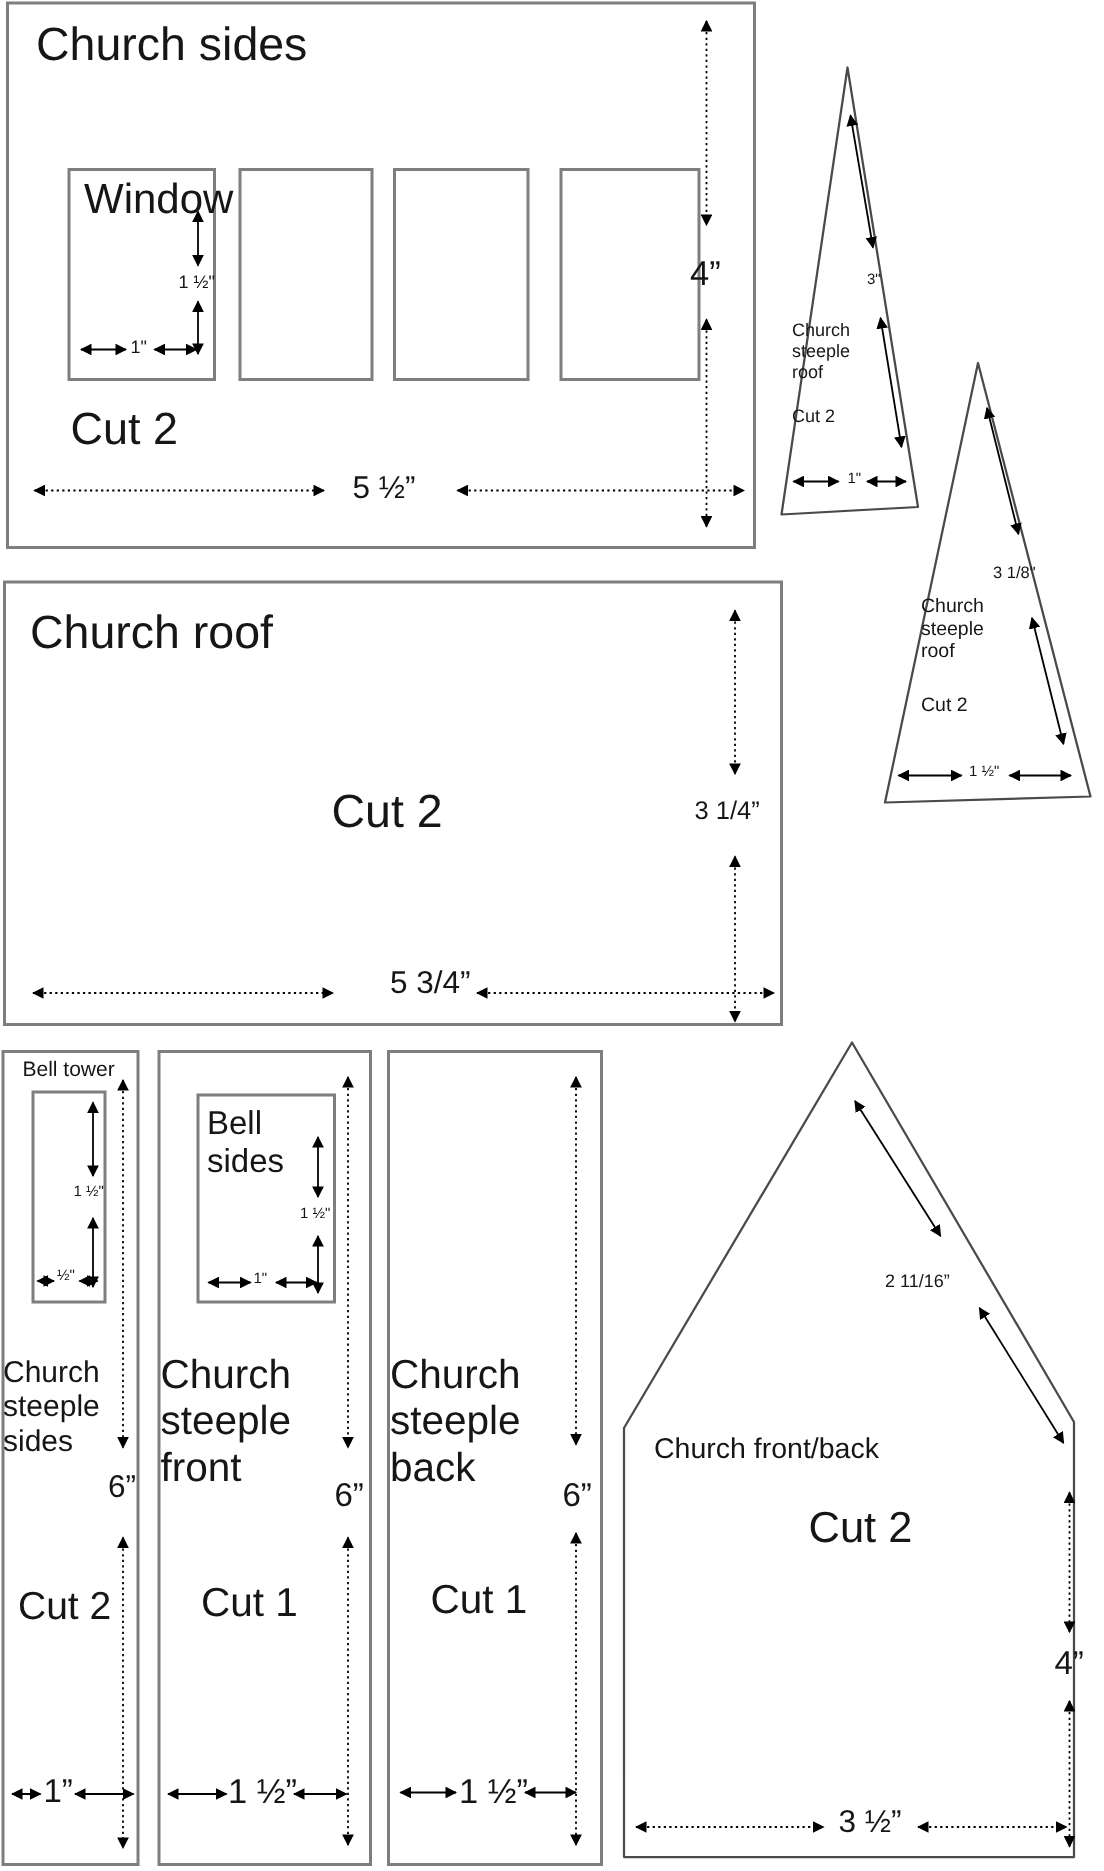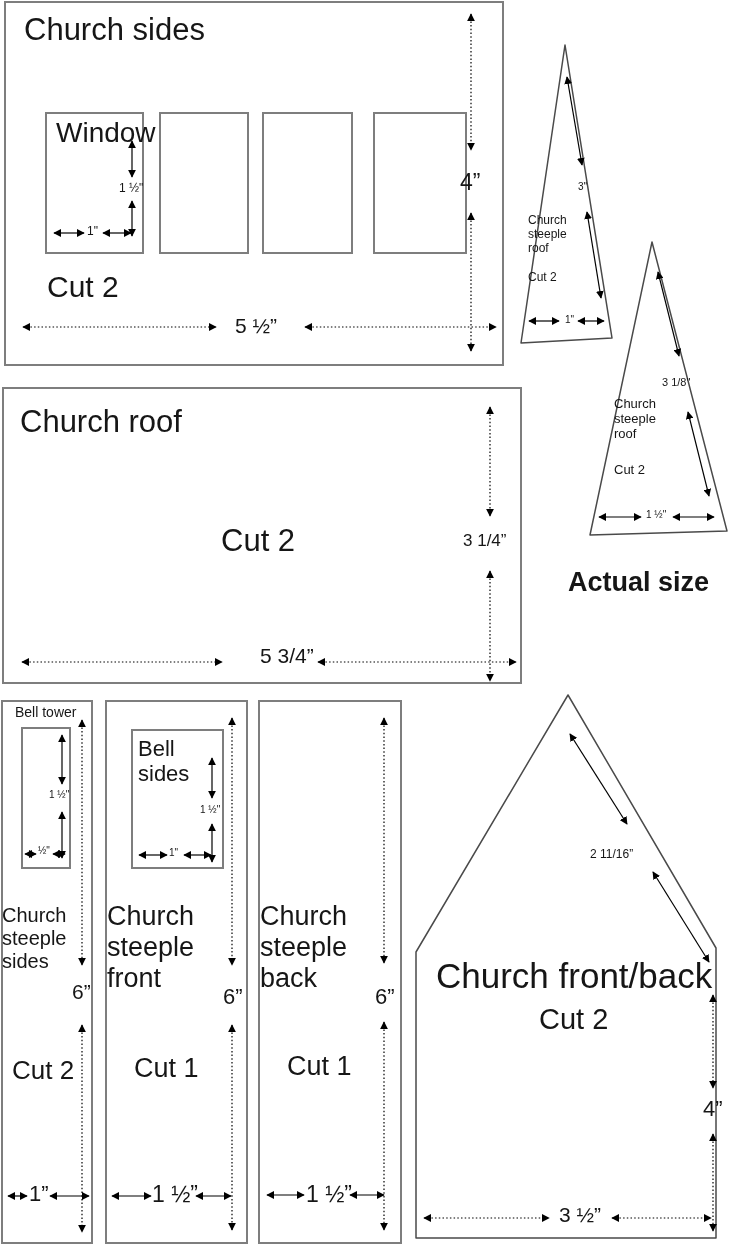--- a/index.html
+++ b/index.html
@@ -112,21 +112,20 @@
   <div class="lbl" style="left:578px; top:181px; font-size:10px;">3"</div>
   <div class="lbl" style="left:565px; top:314px; font-size:10px;">1"</div>
 
   <div class="lbl c" style="left:614px; top:397px; width:74px; font-size:13px;">Church
 steeple
 roof</div>
   <div class="lbl c" style="left:614px; top:463px; width:74px; font-size:13px;">Cut 2</div>
   <div class="lbl" style="left:662px; top:376px; font-size:11px;">3 1/8"</div>
   <div class="lbl" style="left:646px; top:509px; font-size:10px;">1 ½"</div>
 
-  <div class="lbl b" style="left:568px; top:567px; font-size:27px;">Actual size</div>
 
   <div class="lbl" style="left:20px; top:404px; font-size:31px;">Church roof</div>
   <div class="lbl" style="left:221px; top:523px; font-size:31px;">Cut 2</div>
   <div class="lbl" style="left:463px; top:531px; font-size:17px;">3 1/4”</div>
   <div class="lbl" style="left:260px; top:644px; font-size:21px;">5 3/4”</div>
 
   <div class="lbl" style="left:15px; top:704px; font-size:14px;">Bell tower</div>
   <div class="lbl" style="left:49px; top:789px; font-size:10px;">1 ½"</div>
   <div class="lbl" style="left:38px; top:845px; font-size:10px;">½"</div>
   <div class="lbl c" style="left:2px; top:904px; width:86px; font-size:20px;">Church
@@ -147,19 +146,19 @@
   <div class="lbl" style="left:134px; top:1053px; font-size:27px;">Cut 1</div>
   <div class="lbl" style="left:152px; top:1181px; font-size:23px;">1 ½”</div>
 
   <div class="lbl c" style="left:260px; top:901px; width:126px; font-size:27px;">Church
 steeple
 back</div>
   <div class="lbl" style="left:375px; top:984px; font-size:22px;">6”</div>
   <div class="lbl" style="left:287px; top:1051px; font-size:27px;">Cut 1</div>
   <div class="lbl" style="left:306px; top:1181px; font-size:23px;">1 ½”</div>
 
-  <div class="lbl" style="left:436px; top:956px; font-size:35px;">Church front/back</div>
+  <div class="lbl" style="left:436px; top:956px; font-size:19px;">Church front/back</div>
   <div class="lbl" style="left:539px; top:1003px; font-size:29px;">Cut 2</div>
   <div class="lbl" style="left:590px; top:848px; font-size:12px;">2 11/16”</div>
   <div class="lbl" style="left:703px; top:1096px; font-size:22px;">4”</div>
   <div class="lbl" style="left:559px; top:1203px; font-size:21px;">3 ½”</div>
 
 </div>
 
 </body></html>

